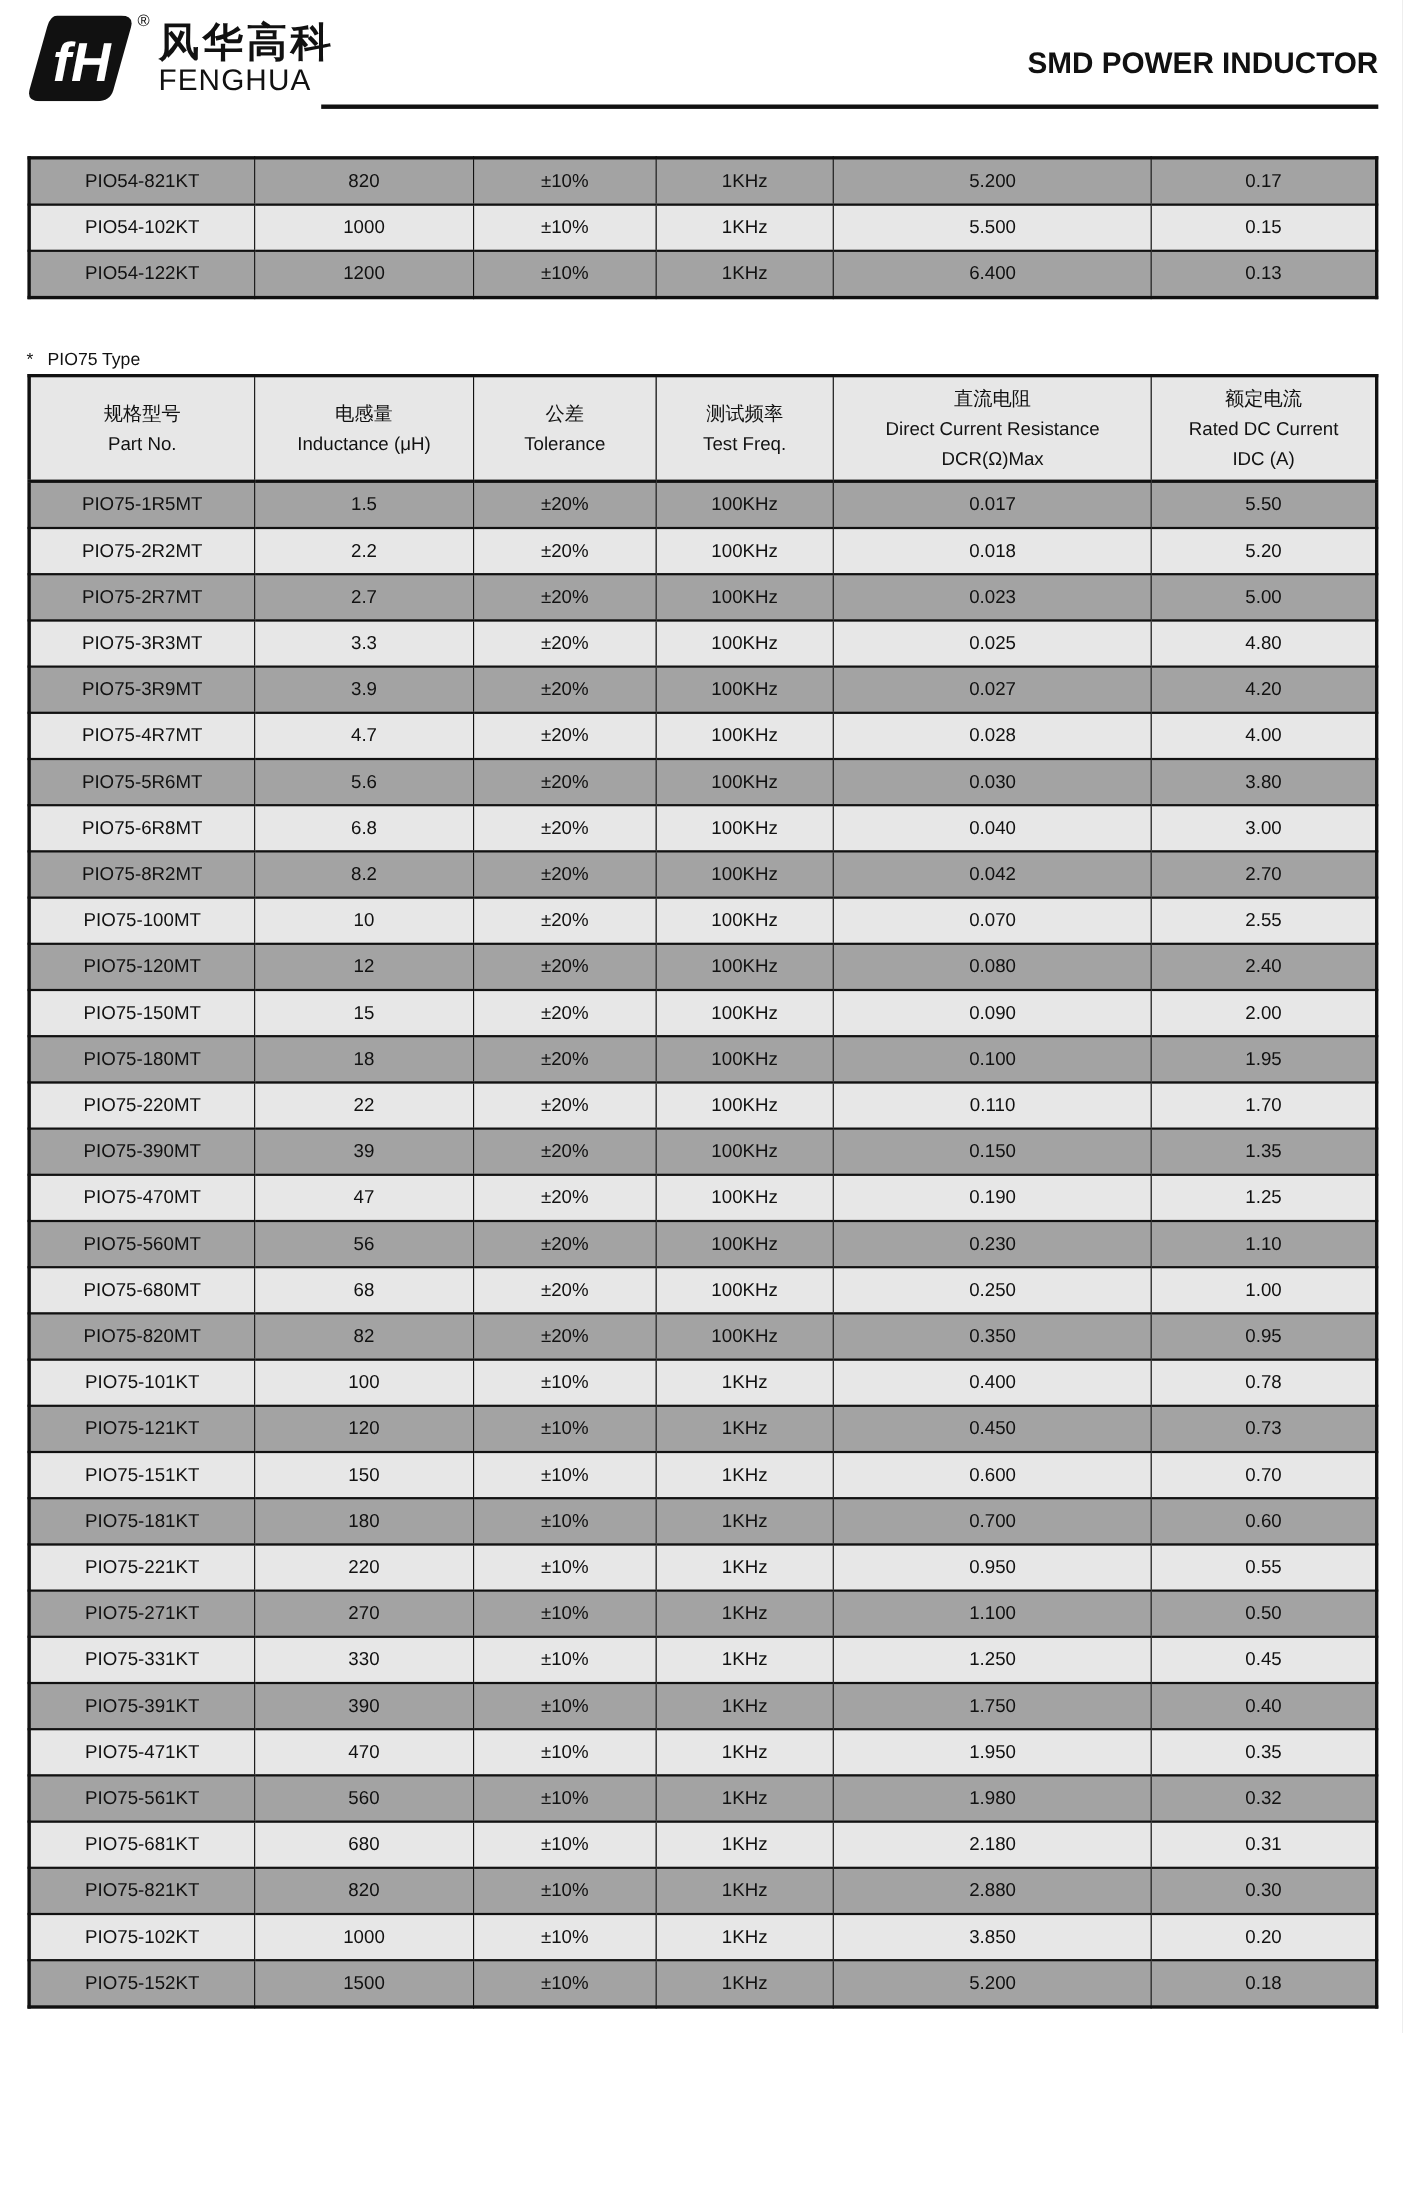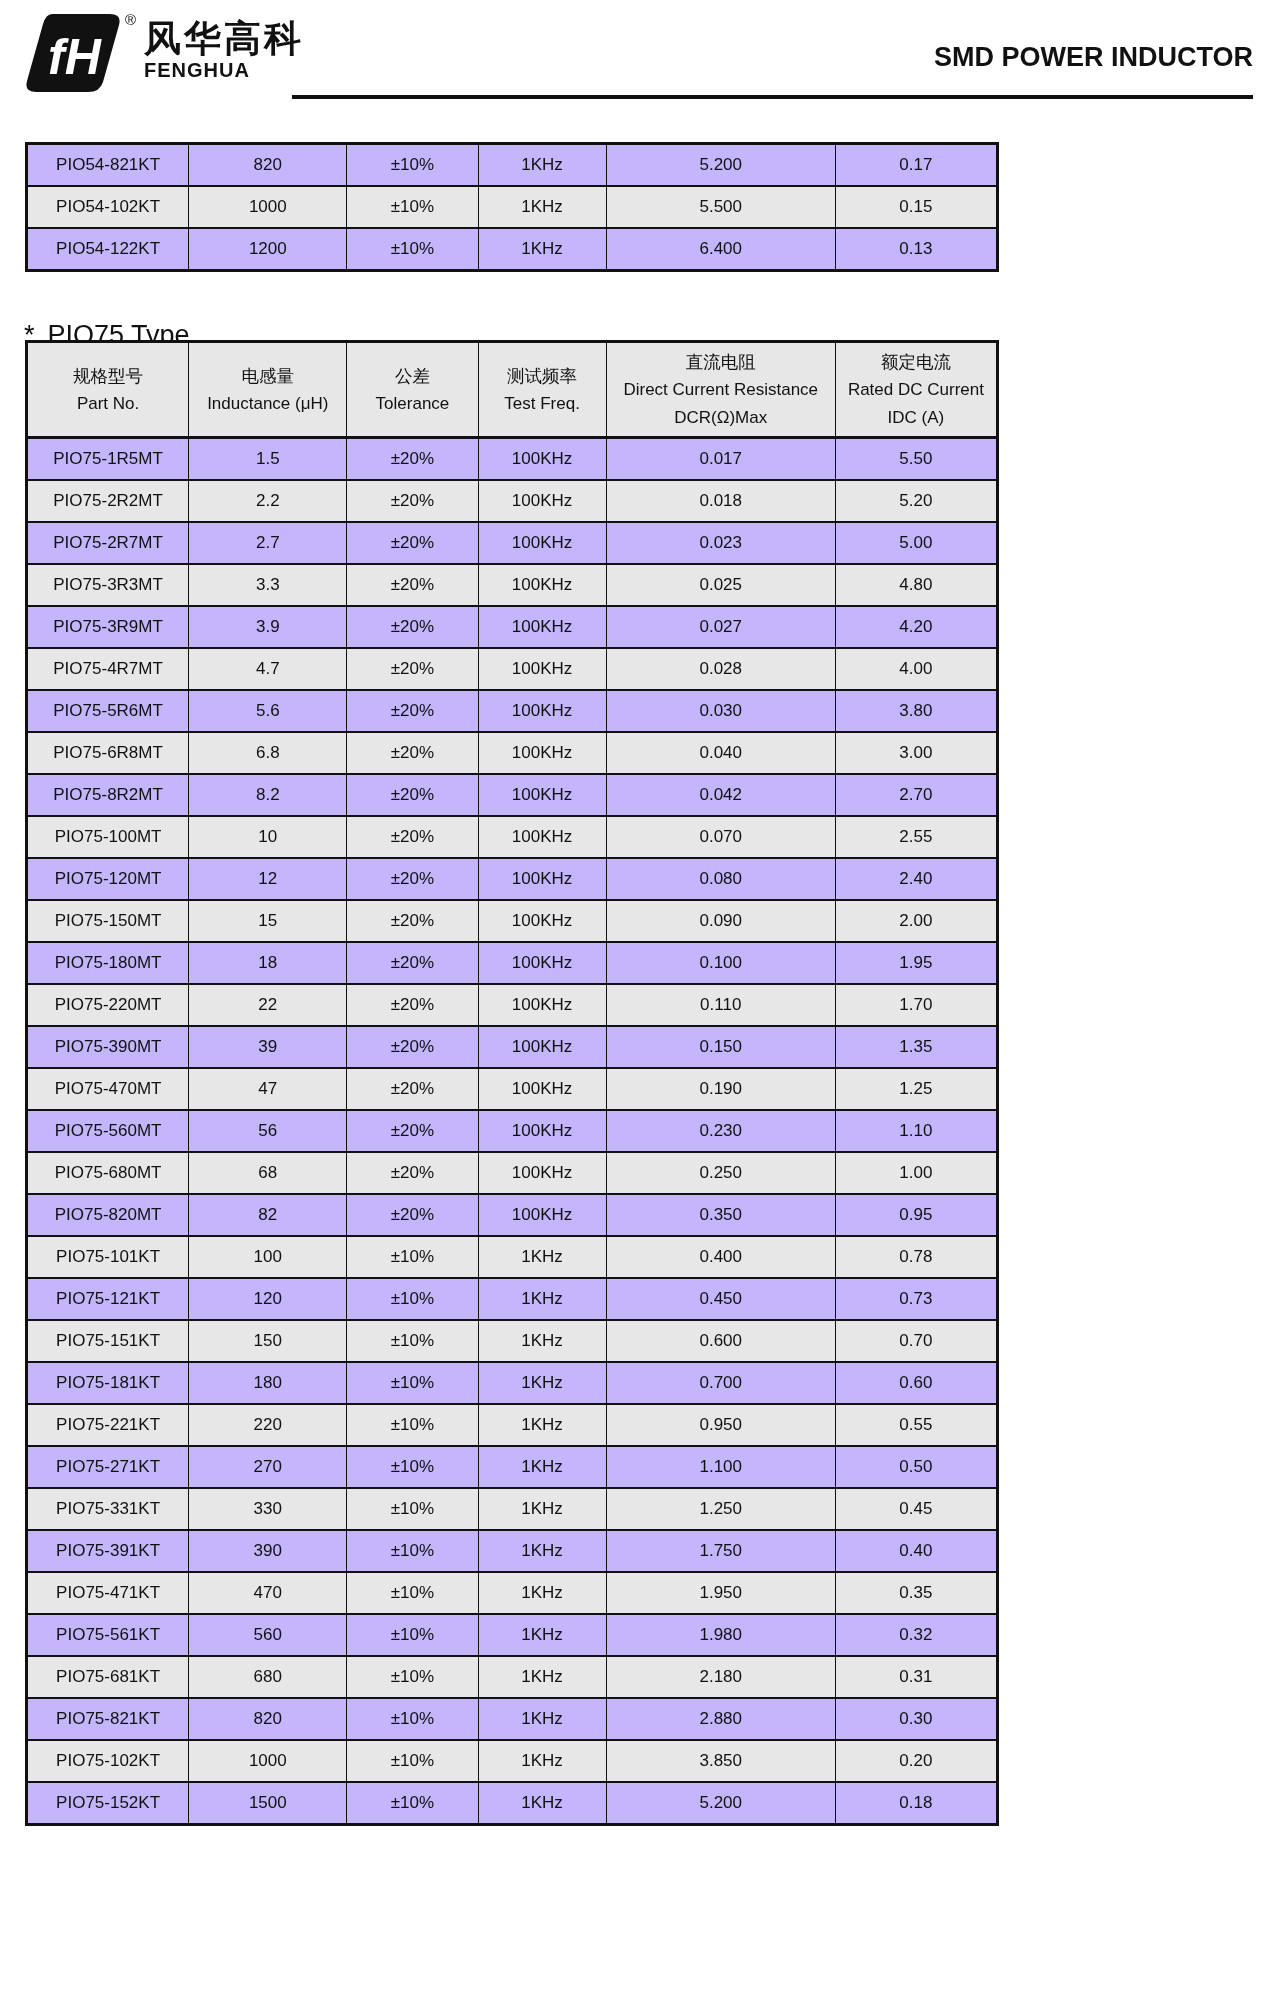--- a/index.html
+++ b/index.html
@@ -16,37 +16,37 @@
     color:var(--ink);
     overflow:hidden;
   }
 
   
   .brand{position:absolute;left:26px;top:14px;display:flex;align-items:flex-start;}
   .logo-mark{display:block;}
   .reg{font-size:15px;line-height:1;margin:-2px 8px 0 3px;}
   .brand-text{padding-top:6px;}
   .brand-cn{font-size:37px;font-weight:700;letter-spacing:3px;line-height:1;text-align:center;}
-  .brand-en{font-size:20px;font-weight:700;letter-spacing:1px;line-height:1;margin-top:3px;}
+  .brand-en{font-size:27px;font-weight:400;letter-spacing:1px;line-height:1;margin-top:3px;}
   .doc-title{
     position:absolute;right:22px;top:42px;
     font-size:27px;font-weight:700;white-space:nowrap;
   }
   .header-rule{position:absolute;left:292px;right:22px;top:95px;height:4px;background:var(--line);}
 
   
-  .section-heading{position:absolute;left:24px;top:318px;font-size:27px;line-height:1.3;}
+  .section-heading{position:absolute;left:24px;top:318px;font-size:16px;line-height:1.3;}
   .section-heading .bullet{display:inline-block;margin-right:13px;}
 
   
   .spec-table{
-    position:absolute;left:25px;width:974px;
+    position:absolute;left:25px;width:1228px;
     border-collapse:collapse;table-layout:fixed;
     border:3px solid var(--line);
-    background:#c4b5fd;
+    background:#a3a3a3;
   }
   #pio54-table{top:142px;}
   #pio75-table{top:340px;}
   .spec-table th,.spec-table td{
     border:1.5px solid var(--line);
     text-align:center;vertical-align:middle;
     overflow:hidden;white-space:nowrap;
   }
   .spec-table td{
     border-top-width:2.5px;border-bottom-width:2.5px;

